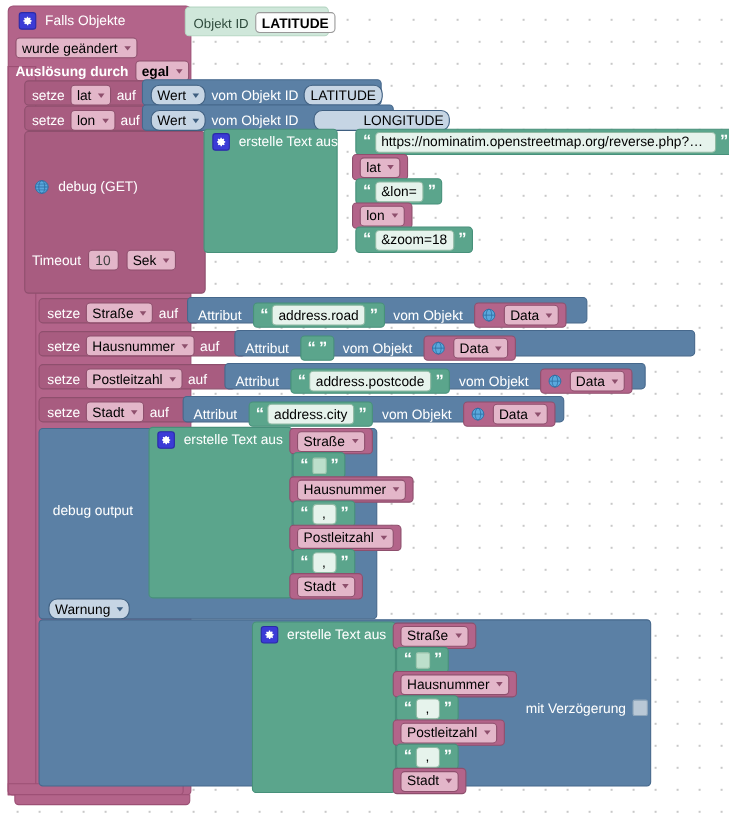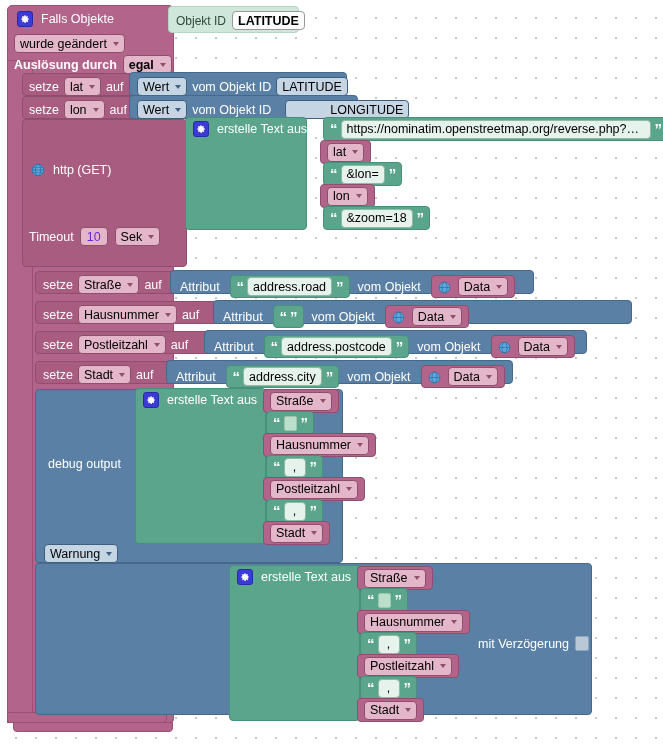--- a/index.html
+++ b/index.html
@@ -26,31 +26,31 @@
   .c-green{background:#5ba58c;border:1px solid #47907a;}
   .c-green-lite{background:#cfe7da;border:1px solid #b6d6c4;}
 
   
   .pill{
     display:inline-flex;align-items:center;gap:4px;
     background:#e3b6c9;border:1px solid #8e4f6d;border-radius:4px;
     padding:0px 5px;height:17px;font-size:12.5px;color:#000000;white-space:nowrap;
     vertical-align:middle;
   }
-  .pill.blue{background:#c6d5e4;border-color:#3f5f80;}
+  .pill.blue{background:#c6d5e4;border-color:#3f5f80;border-radius:8px;}
   .pill.white{background:#fdfdfd;border-color:#999;}
   .pill.greenf{background:#e6f3ec;border-color:#8fb9a3;}
   .pill .car{
     width:0;height:0;border-left:3.5px solid transparent;border-right:3.5px solid transparent;
     border-top:4.5px solid #8e4f6d;display:inline-block;margin-left:2px;
   }
   .pill.blue .car{border-top-color:#3f5f80;}
   .num{
     display:inline-flex;align-items:center;background:#e3b6c9;border:1px solid #8e4f6d;
-    border-radius:4px;padding:0 6px;height:17px;font-size:12.5px;color:#6d28d9;
+    border-radius:4px;padding:0 6px;height:17px;font-size:12.5px;color:#404040;
   }
 
   
   .gear{
     width:14px;height:14px;border-radius:3px;background:#3b3bd6;border:1px solid #2a2aa8;
     display:inline-flex;align-items:center;justify-content:center;vertical-align:middle;
   }
   .gear svg{display:block;}
   
   .globe{width:14px;height:14px;display:inline-block;vertical-align:middle;}
@@ -164,21 +164,21 @@
   <div class="row" style="left:31px;top:163px;">
     <span class="globe">
       <svg width="14" height="14" viewBox="0 0 16 16">
         <circle cx="8" cy="8" r="6.6" fill="#5aa8dd" stroke="#2d6ea3" stroke-width="1"></circle>
         <ellipse cx="8" cy="8" rx="3.1" ry="6.6" fill="none" stroke="#2d6ea3" stroke-width="0.9"></ellipse>
         <line x1="1.4" y1="8" x2="14.6" y2="8" stroke="#2d6ea3" stroke-width="0.9"></line>
         <line x1="2.3" y1="5" x2="13.7" y2="5" stroke="#2d6ea3" stroke-width="0.7"></line>
         <line x1="2.3" y1="11" x2="13.7" y2="11" stroke="#2d6ea3" stroke-width="0.7"></line>
       </svg>
     </span>
-    <span class="lbl" style="margin-left:8px;">http (GET)</span>
+    <span class="lbl" style="margin-left:8px;">debug (GET)</span>
   </div>
 
   <div class="row" style="left:29px;top:227px;">
     <span class="lbl">Timeout</span>
     <span class="num" style="margin-left:6px;">10</span>
     <span class="pill" style="margin-left:7px;">
       <span>Sek</span>
       <i class="car"></i>
     </span>
   </div>

